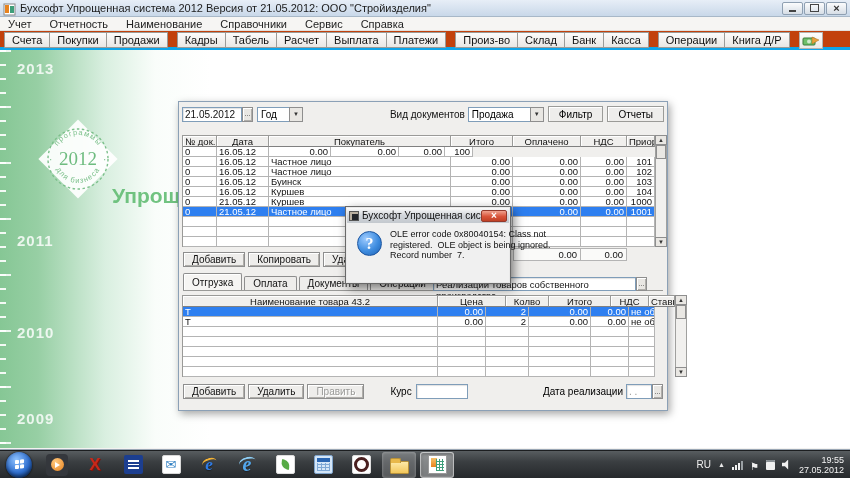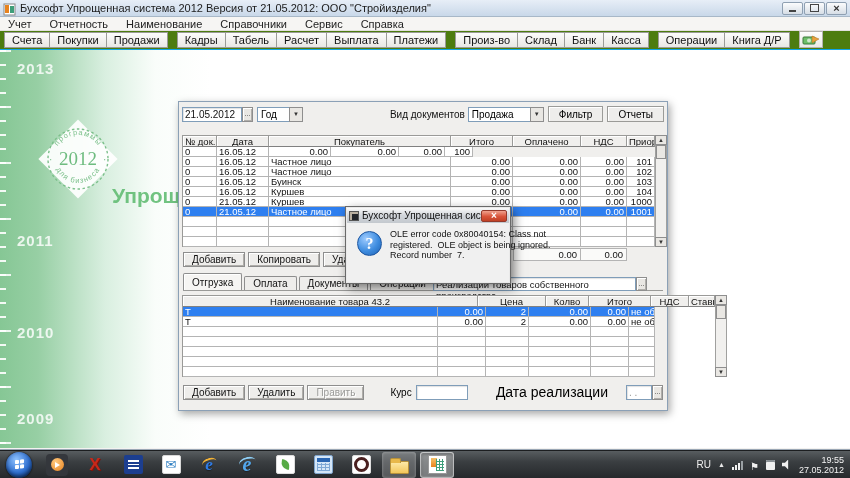--- a/index.html
+++ b/index.html
@@ -20,22 +20,22 @@
           background:linear-gradient(#fbfcfd,#d7dee6);display:flex;align-items:center;justify-content:center;
           font-size:8px;color:#333;line-height:1;}
   .wc-btn.min::before{content:"";width:7px;height:2px;background:#444;margin-top:5px;}
   .wc-btn.max::before{content:"";width:7px;height:6px;border:1px solid #444;}
   .wc-btn.cls::before{content:"\00D7";font-size:11px;font-weight:bold;color:#333;}
 
   .menubar{height:14px;display:flex;align-items:center;background:#f6f5f3;padding:0 6px;
            border-bottom:1px solid #e2e0dd;}
   .menu-item{font-size:11px;color:#222;margin-right:14px;padding:0 2px;cursor:default;}
 
-  .toolbar{height:19px;display:flex;align-items:flex-end;background:#4d7c0f;padding:1px 4px;
-           border-bottom:1px solid #0ea5e9;}
+  .toolbar{height:19px;display:flex;align-items:flex-start;background:#c2410c;padding:1px 4px;
+           border-bottom:3px solid #0ea5e9;}
   .tb-groups{display:flex;align-items:center;}
   .tb-group{display:flex;margin-right:9px;}
   .tb-btn{font-size:11px;color:#111;background:linear-gradient(#fcfcfb,#e9e7e4);
           border:1px solid #9b9b98;padding:0 7px;height:16px;line-height:14px;margin-left:-1px;white-space:nowrap;}
   .tb-group .tb-btn:first-child{margin-left:0;}
   .tb-icon-btn{width:24px;height:17px;border:1px solid #b5b3af;background:linear-gradient(#fdfdfc,#eceae7);
                display:flex;align-items:center;justify-content:center;padding:0;}
 
   
   .client{position:relative;height:398px;overflow:hidden;
@@ -112,21 +112,21 @@
   .tab{font-size:10px;color:#111;background:#eeedeb;border:1px solid #8e8e8e;border-bottom:none;
        border-radius:2px 2px 0 0;padding:1px 8px 2px;margin-right:2px;height:14px;}
   .tab.active{background:#f6f5f3;height:17px;padding-top:3px;box-shadow:inset 1px 1px 0 #fff;
               position:relative;z-index:2;}
   .desc-wrap{position:absolute;display:flex;}
   .desc-field{width:203px;font-size:9.5px;height:14px;line-height:11px;}
 
   .bottom-row{position:absolute;left:2px;right:2px;display:flex;align-items:center;}
   .kurs-label{font-size:10px;margin-left:26px;margin-right:4px;}
   .kurs-field{width:52px;}
-  .sale-label{font-size:14px;margin-left:auto;margin-right:18px;}
+  .sale-label{font-size:10px;margin-left:auto;margin-right:3px;}
   .sale-field{width:26px;color:#9a9a98;}
 
   
   .dialog{position:absolute;left:345px;top:206px;width:166px;height:78px;background:#e9e9e9;
           border:1px solid #696969;box-shadow:3px 4px 10px rgba(0,0,0,.5);padding:1px;z-index:50;}
   .dlg-titlebar{height:15px;display:flex;align-items:center;padding:0 2px;
                 background:linear-gradient(#fafafa,#d2d6db 50%,#c3c8ce);}
   .dlg-icon{width:10px;height:10px;background:#23262b;border:1px solid #555;
             box-shadow:inset 2px 2px 0 #b9aFa0;}
   .dlg-title{font-size:10px;color:#111;margin-left:3px;flex:1;white-space:nowrap;overflow:hidden;}
@@ -452,21 +452,21 @@
               <div class="tab" data-name="tab-Операции">Операции</div>
             </div>
           <div class="desc-wrap" style="left:252px;top:173px;" data-name="operation-description-wrap">
             <span class="field desc-field" data-name="operation-description-field">Реализации товаров собственного производства</span>
             <button class="mini-btn" style="height:14px" data-name="description-browse-button">...</button>
           </div>
 
           <div class="dtable" style="left:1px;top:191px;" data-name="items-table">
             <div class="tmain" id="t2main">
                 <div class="trow thead" data-name="table-header-row">
-                  <div class="tcell" data-name="column-header" style="width: 295px;">Наименование товара 43.2</div>
+                  <div class="tcell" data-name="column-header" style="width: 255px;">Наименование товара 43.2</div>
                   <div class="tcell" data-name="column-header" style="width: 68px;">Цена</div>
                   <div class="tcell" data-name="column-header" style="width: 43px;">Колво</div>
                   <div class="tcell" data-name="column-header" style="width: 62px;">Итого</div>
                   <div class="tcell" data-name="column-header" style="width: 38px;">НДС</div>
                   <div class="tcell" data-name="column-header" style="width: 26px;">Ставка</div>
                 </div>
                 <div class="trow sel" data-name="table-row">
                   <div class="tcell" data-name="table-cell" style="width: 255px; text-align: left; height: 10px; line-height: 10px;">Т</div>
                   <div class="tcell" data-name="table-cell" style="width: 48px; text-align: right; height: 10px; line-height: 10px;">0.00</div>
                   <div class="tcell" data-name="table-cell" style="width: 43px; text-align: right; height: 10px; line-height: 10px;">2</div>

